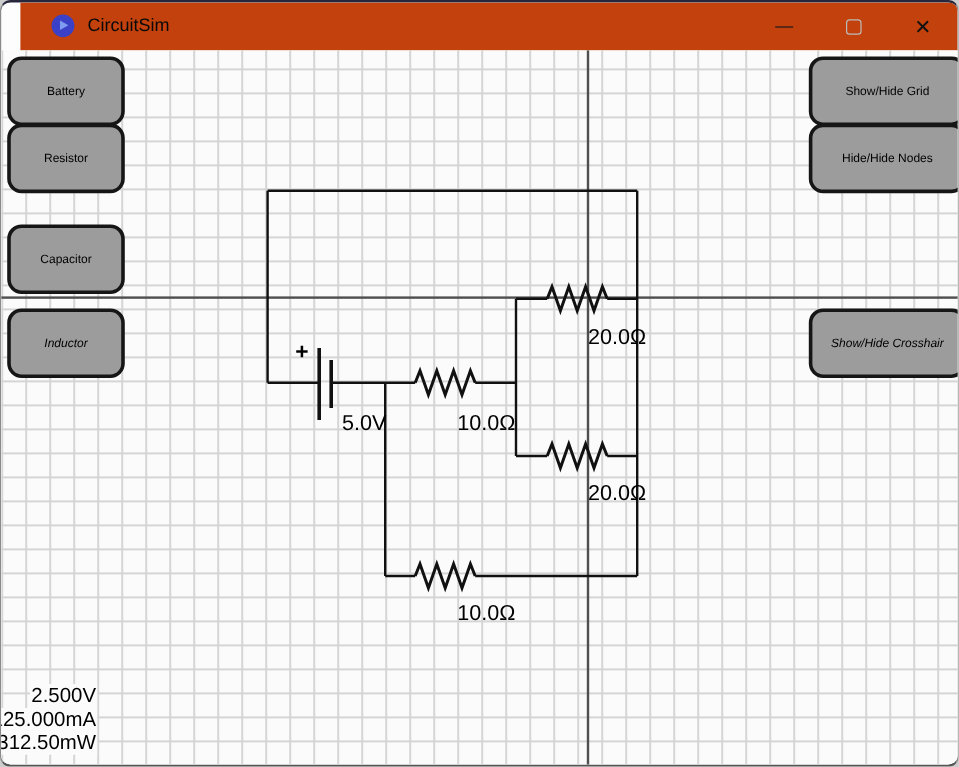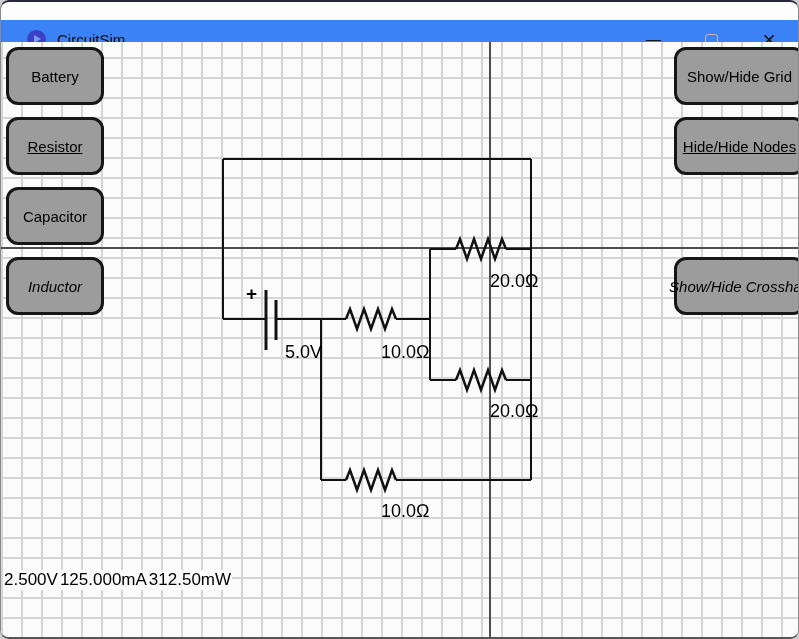--- a/index.html
+++ b/index.html
@@ -14,23 +14,22 @@
     width: 799px; height: 639px;
     border-radius: 9px;
     overflow: hidden;
     background: #fdfdfd;
     border: 1px solid #8a8a8a;
     border-top: 2px solid #26263c;
     border-bottom: 2px solid #555;
   }
   
   .titlebar {
-    position: absolute; top: 0; left: 0; right: 0; height: 40px;
-    background: #3b82f6;
-    margin-top: 18px;
+    position: absolute; top: 0; left: 16px; right: 0; height: 40px;
+    background: #c2410c;
   }
   .app-icon {
     position: absolute; left: 26px; top: 10px;
     width: 19px; height: 19px; border-radius: 50%;
     background: #3a41c6;
   }
   .app-icon::after {
     content: ""; position: absolute; left: 7px; top: 5px;
     border-left: 7px solid #7f9df0;
     border-top: 4.5px solid transparent;
@@ -63,35 +62,35 @@
   .crosshair-v { position: absolute; left: 488px; top: 0; width: 2px; height: 599px; background: #4f4f4f; }
   .crosshair-h { position: absolute; left: 0; top: 205px; width: 799px; height: 2px; background: #4f4f4f; }
   .circuit-svg { position: absolute; left: 0; top: 0; }
   
   .tool-btn {
     position: absolute;
     display: flex; align-items: center; justify-content: center;
     background: #9c9c9c;
     border: 3px solid #161616;
     border-radius: 12px;
-    font-size: 15px; color: #000;
+    font-size: 10px; color: #000;
     white-space: nowrap;
     font-family: inherit;
     cursor: default;
   }
   .left-col  { left: 5px;   width: 98px;  height: 58px; }
   .right-col { left: 673px; width: 131px; height: 58px; }
-  .row-0 { top: 5px; } .row-1 { top: 75px; text-decoration: underline; } .row-2 { top: 145px; } .row-3 { top: 215px; font-style: italic; }
+  .row-0 { top: 5px; } .row-1 { top: 61px; } .row-2 { top: 145px; } .row-3 { top: 215px; font-style: italic; }
   
   .clabel { position: absolute; font-size: 18px; color: #000; }
   .plus   { font-size: 19px; font-weight: bold; line-height: 1; }
   
   .readouts {
     position: absolute; left: 2px; top: 528px; width: 78px;
-    display: flex; align-items: flex-end;
+    display: flex; flex-direction: column; align-items: flex-end;
   }
   .readouts span {
     background: #fbfbfb; font-size: 17px; line-height: 19.5px; padding: 0 1px;
     color: #000;
   }
 </style>
 </head>
 <body>
 
 <div class="window">

